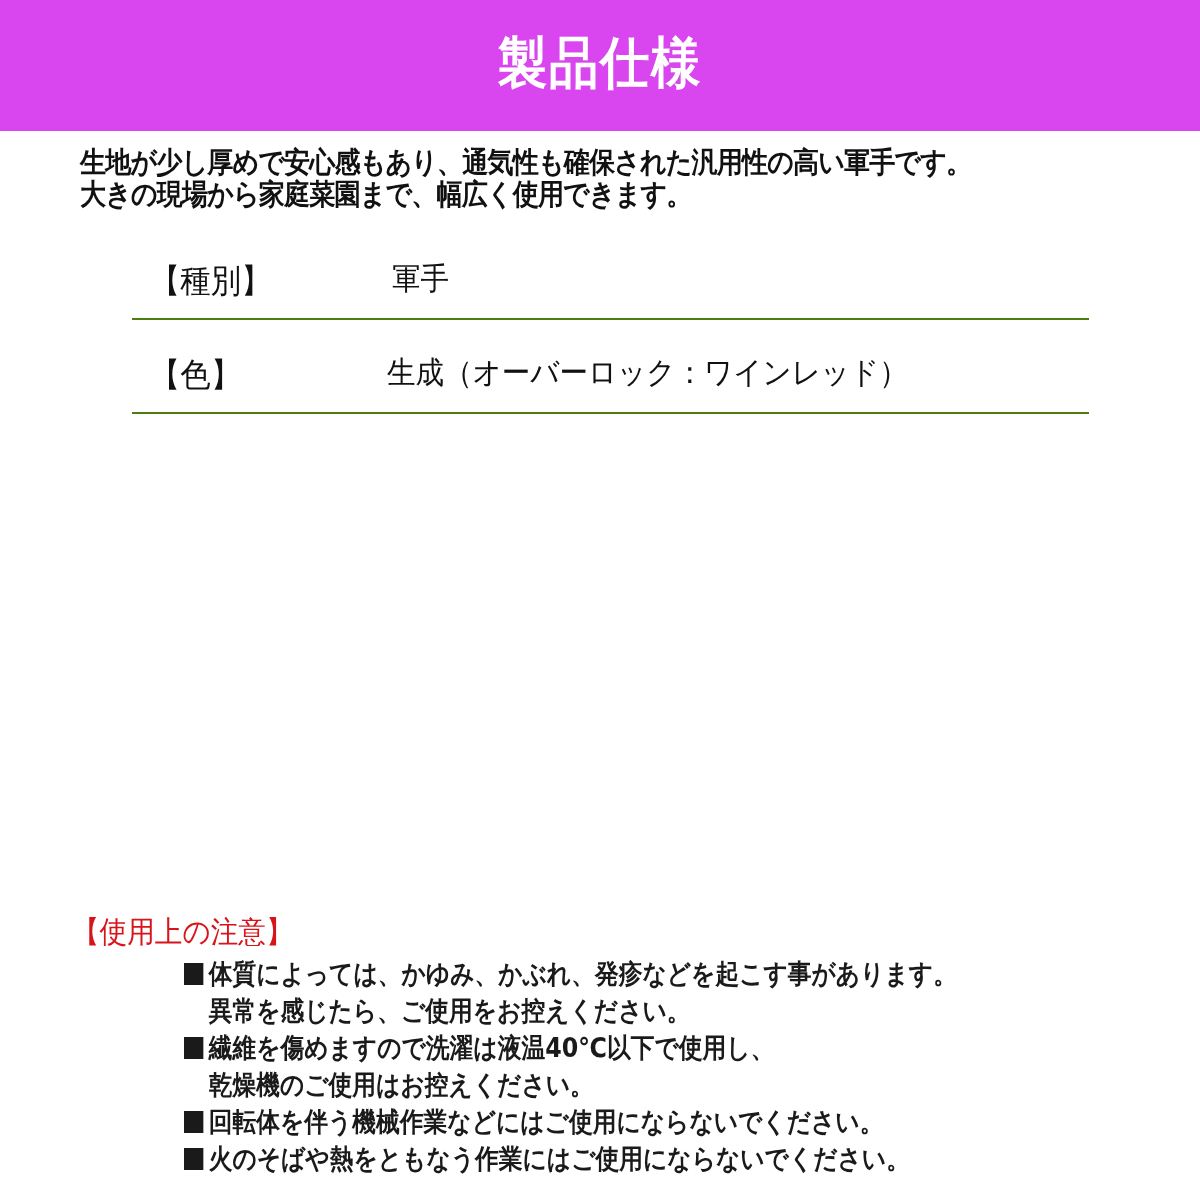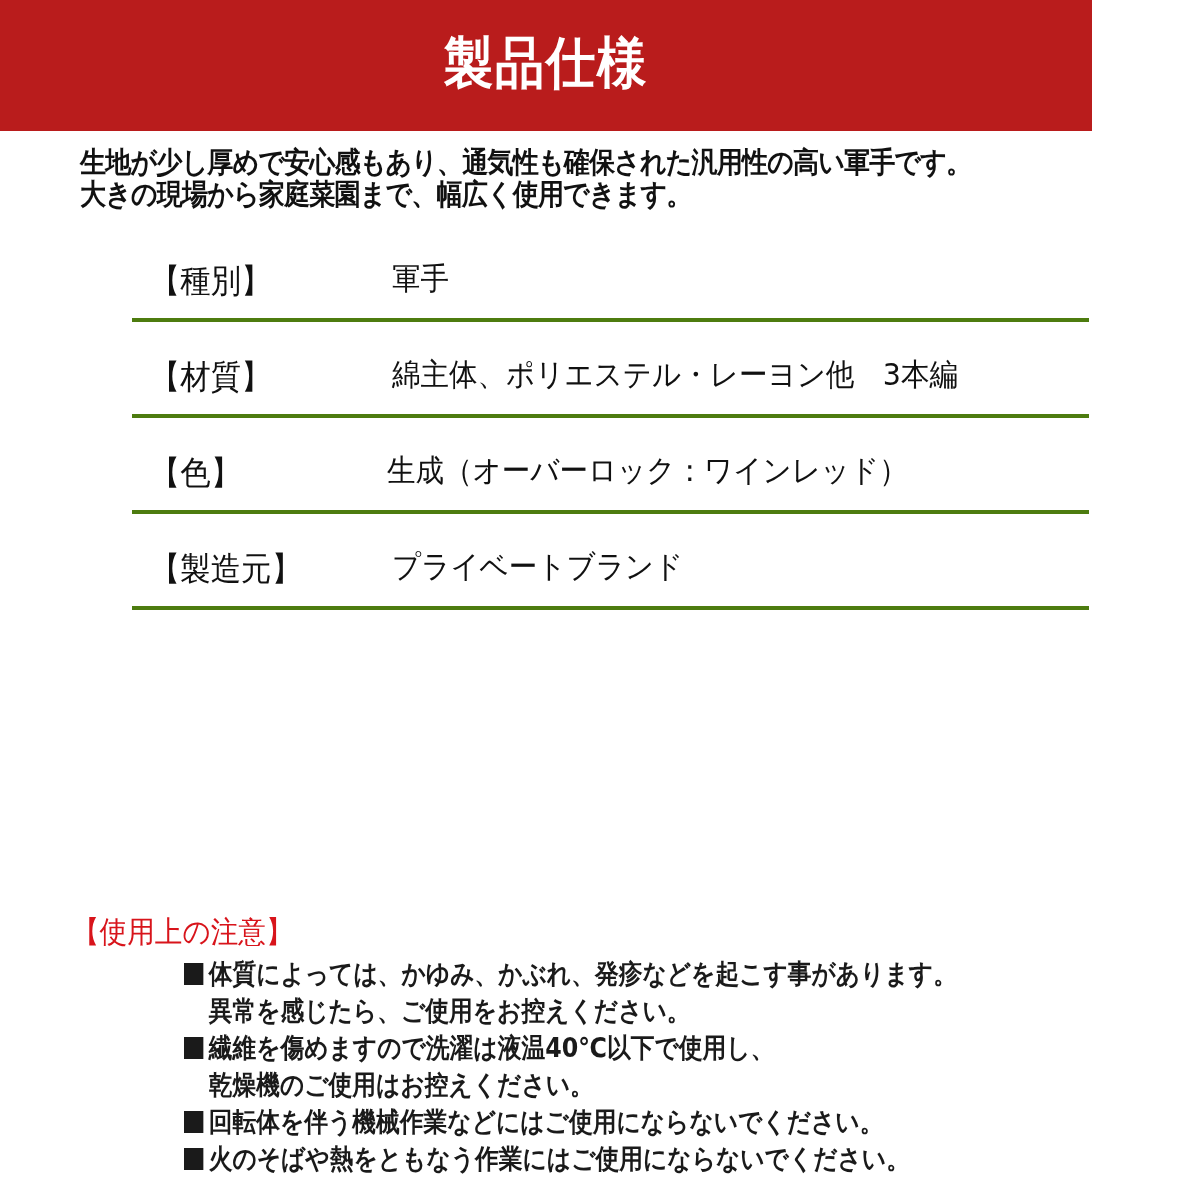--- a/index.html
+++ b/index.html
@@ -11,23 +11,23 @@
       width: 1200px;
       height: 1200px;
       position: relative;
       overflow: hidden;
       font-family: "DejaVu Sans", "Liberation Sans", sans-serif;
       color: #111111;
     }
     .header-bar {
       position: absolute;
       left: 0; top: 0;
-      width: 1092px;
+      width: 1200px;
       height: 131px;
-      background: #b91c1c;
+      background: #d946ef;
       display: flex;
       align-items: center;
       justify-content: center;
     }
     .header-title {
       color: #ffffff;
       font-size: 56px;
       font-weight: bold;
       letter-spacing: 2px;
       transform: scaleX(0.88);
@@ -48,21 +48,21 @@
     }
     .spec-table {
       position: absolute;
       left: 132px;
       top: 226px;
       width: 957px;
     }
     .spec-row {
       position: relative;
       height: 92px;
-      border-bottom: 4px solid #4d7c0f;
+      border-bottom: 2px solid #4d7c0f;
     }
     .spec-label {
       position: absolute;
       left: 18px;
       bottom: 14px;
       font-size: 33px;
       transform: scaleX(0.92);
       transform-origin: left bottom;
       white-space: nowrap;
     }
@@ -121,30 +121,22 @@
   <div>生地が少し厚めで安心感もあり、通気性も確保された汎用性の高い軍手です。</div>
   <div>大きの現場から家庭菜園まで、幅広く使用できます。</div>
 </div>
 
 <div class="spec-table">
   <div class="spec-row">
     <span class="spec-label">【種別】</span>
     <span class="spec-value">軍手</span>
   </div>
   <div class="spec-row">
-    <span class="spec-label">【材質】</span>
-    <span class="spec-value">綿主体、ポリエステル・レーヨン他　3本編</span>
-  </div>
-  <div class="spec-row">
     <span class="spec-label">【色】</span>
     <span class="spec-value shift">生成（オーバーロック：ワインレッド）</span>
-  </div>
-  <div class="spec-row">
-    <span class="spec-label">【製造元】</span>
-    <span class="spec-value">プライベートブランド</span>
   </div>
 </div>
 
 <div class="caution-title">【使用上の注意】</div>
 
 <div class="caution-list">
   <div class="caution-item">
     <span class="caution-line"><span class="caution-bullet"></span><span>体質によっては、かゆみ、かぶれ、発疹などを起こす事があります。</span></span>
     <span class="caution-cont">異常を感じたら、ご使用をお控えください。</span>
   </div>

